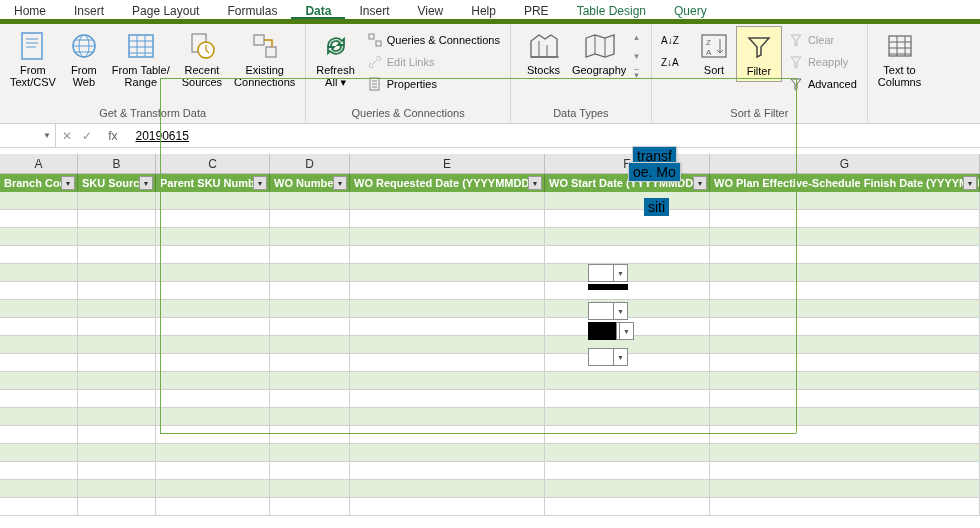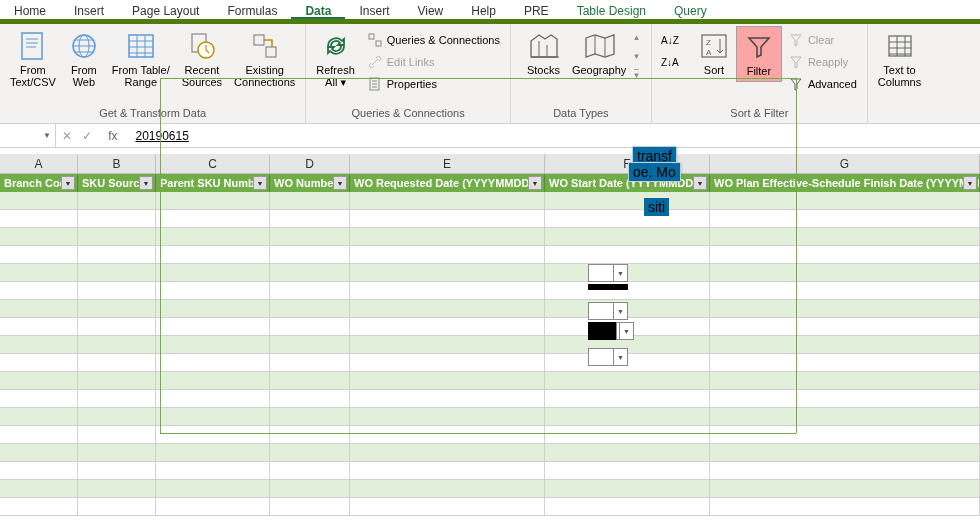--- a/index.html
+++ b/index.html
@@ -15,21 +15,21 @@
   .ribbon { display: flex; background: #f3f2f1; border-bottom: 1px solid #d0d0d0; height: 100px; }
   .group { display: flex; flex-direction: column; border-right: 1px solid #d8d8d8; padding: 2px 4px 0 4px; align-items: center; }
   .group-content { display: flex; flex: 1; align-items: flex-start; }
   .group-label { font-size: 11px; color: #555; text-align: center; padding: 2px 0 4px 0; }
   .big-btn { display: flex; flex-direction: column; align-items: center; padding: 4px 6px; cursor: pointer; font-size: 11px; text-align: center; line-height: 1.1; }
   .big-btn .icon { width: 32px; height: 32px; display: flex; align-items: center; justify-content: center; margin-bottom: 2px; }
   .small-btn { display: flex; align-items: center; padding: 2px 6px; cursor: pointer; font-size: 11px; }
   .small-btn .icon { width: 16px; height: 16px; margin-right: 4px; display: flex; align-items: center; justify-content: center; }
   .small-btn.disabled { color: #a0a0a0; }
   .stack { display: flex; flex-direction: column; gap: 2px; padding-top: 4px; }
-  .filter-active { background: #fca5a5; border: 1px solid #a0a0a0; }
+  .filter-active { background: #fef9c3; border: 1px solid #a0a0a0; }
   
   svg { display: block; }
   
   
   .formula-bar { display: flex; align-items: center; height: 24px; border-bottom: 1px solid #d0d0d0; background: #fff; }
   .name-box { width: 56px; border-right: 1px solid #d0d0d0; padding: 0 4px; display: flex; align-items: center; height: 100%; }
   .name-box-arrow { margin-left: auto; color: #666; font-size: 8px; }
   .fb-btns { display: flex; padding: 0 6px; gap: 10px; color: #999; align-items: center; }
   .fx-label { padding: 0 10px; color: #666; }
   .fb-input { padding: 0 8px; font-size: 12px; text-decoration: underline; }

